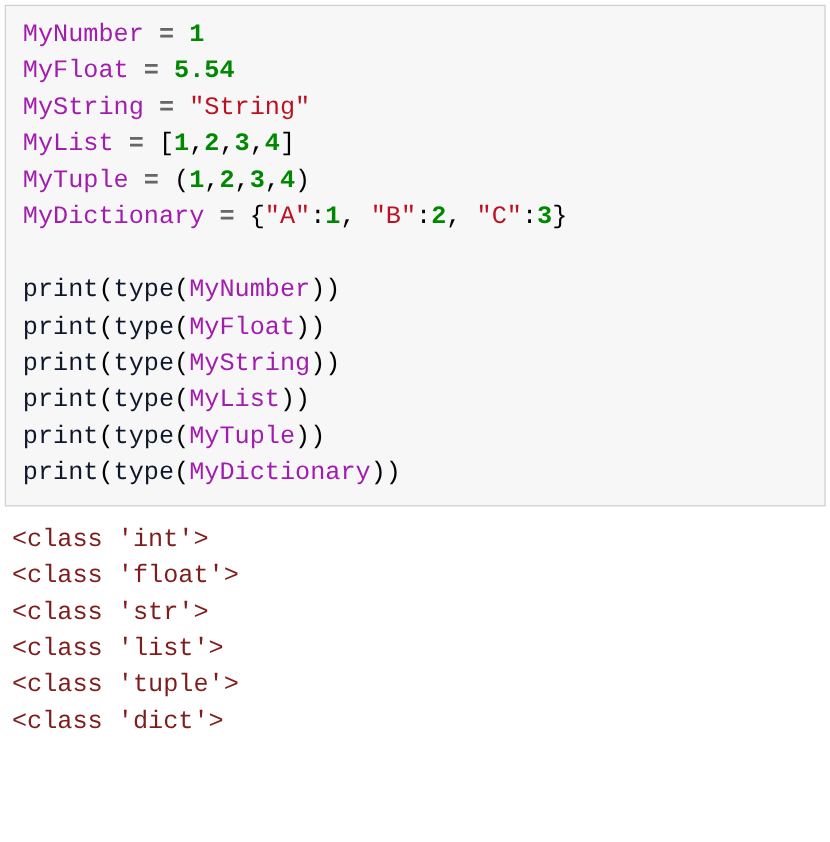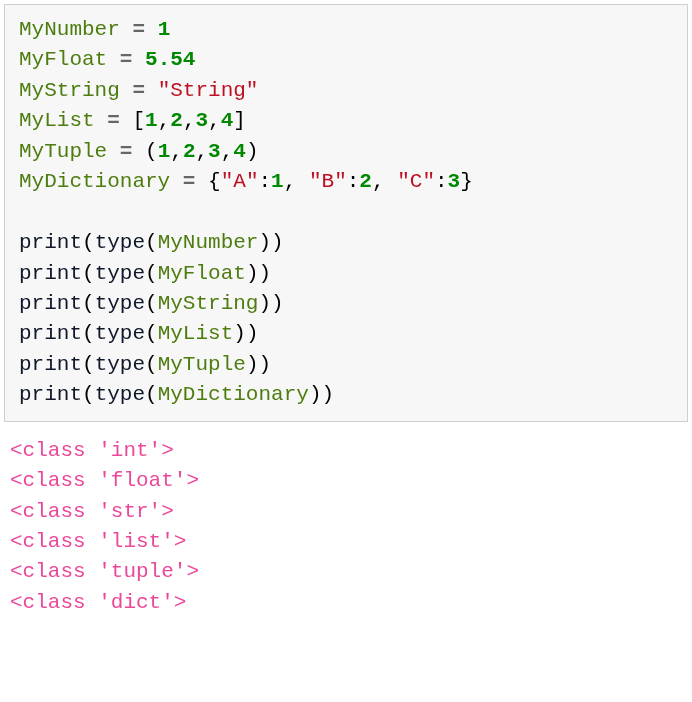--- a/index.html
+++ b/index.html
@@ -19,23 +19,23 @@
       border: 1px solid #cfcfcf;
       padding: 10px 14px;
       white-space: pre;
       color: #000000;
       margin: 4px;
     }
     .output-block {
       background: #ffffff;
       padding: 10px 20px 10px 10px;
       white-space: pre;
-      color: #ec4899;
+      color: #7f1d1d;
     }
-    .tok-name { color: #4d7c0f; }
+    .tok-name { color: #a21caf; }
     .tok-op { color: #666666; font-weight: bold; }
     .tok-num { color: #008800; font-weight: bold; }
     .tok-str { color: #bb1122; }
     .tok-builtin { color: #0f172a; }
     .tok-punct { color: #000000; }
   </style>
 </head>
 <body>
 
 <div class="code-block"><span><span class="tok-name">MyNumber</span> <span class="tok-op">=</span> <span class="tok-num">1</span></span>

